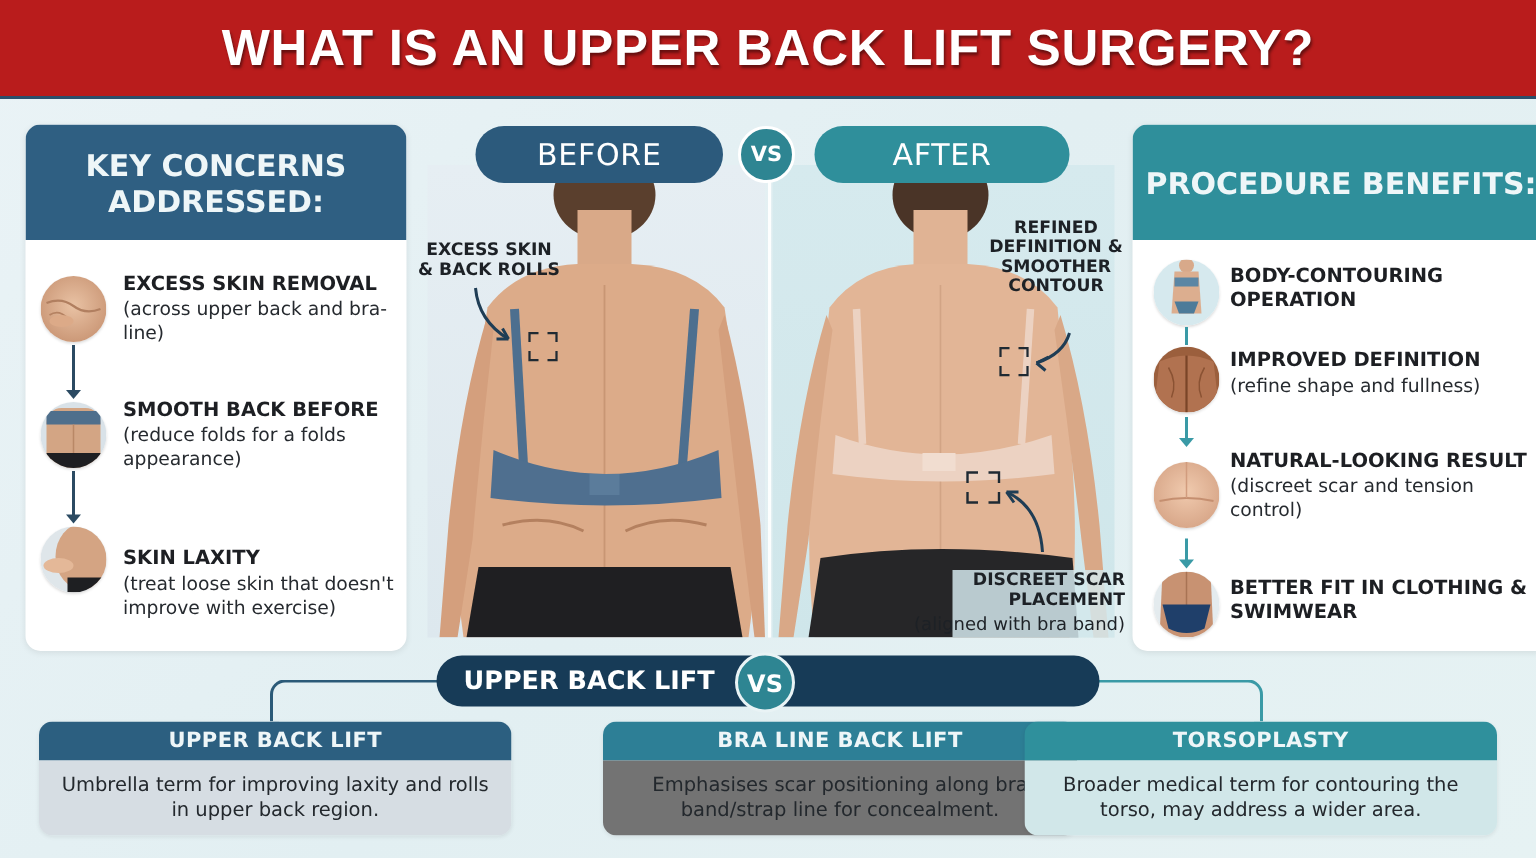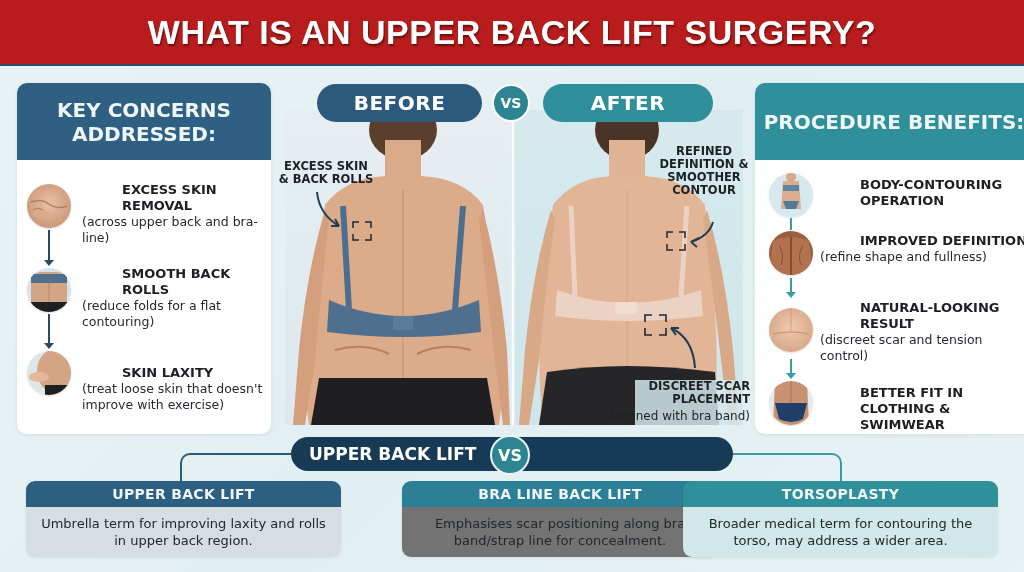--- a/index.html
+++ b/index.html
@@ -36,21 +36,21 @@
   }
   .panel.left .panel-head { background: #2f5f82; }
   .panel.right .panel-head { background: #2f8f9b; }
   .panel-body { position: relative; height: 274px; }
   .item { position: absolute; left: 0; width: 100%; }
   .thumb {
     position: absolute; width: 44px; height: 44px; border-radius: 50%; overflow: hidden;
     box-shadow: 0 1px 2px rgba(0,0,0,0.15);
   }
   .item-text { position: absolute; left: 65px; right: 4px; }
-  .item-title { font-weight: 700; font-size: 13px; line-height: 16px; color: #1d1f23; margin-left: 40px; }
+  .item-title { font-weight: 700; font-size: 13px; line-height: 16px; color: #1d1f23; }
   .item-desc { font-size: 12.5px; line-height: 16px; color: #262a2f; }
   .connector { position: absolute; width: 2px; }
   .connector::after {
     content: ""; position: absolute; left: -4px; bottom: -2px;
     border-left: 5px solid transparent; border-right: 5px solid transparent;
     border-top: 6px solid currentColor;
   }
   .connector.plain::after { display: none; }
 
   
@@ -60,21 +60,21 @@
   .photo {
     position: absolute; top: 0; height: 315px; overflow: hidden;
   }
   .photo.before { left: 0; width: 225px; background: linear-gradient(180deg,#e6eef3,#dde8ee); }
   .photo.after { left: 230px; width: 228px; background: linear-gradient(180deg,#d6eaee,#cfe6ea); }
   .divider { position: absolute; left: 512px; top: 120px; width: 2px; height: 305px; background: #ffffff; opacity: 0.9; }
 
   .pill {
     position: absolute; top: 84px; height: 38px; border-radius: 19px;
     display: flex; align-items: center; justify-content: center;
-    color: #ffffff; font-weight: 700; font-size: 20px; letter-spacing: 0.5px;
+    color: #ffffff; font-weight: 400; font-size: 20px; letter-spacing: 0.5px;
     font-family: "DejaVu Sans", sans-serif;
   }
   .pill.before { left: 317px; width: 165px; background: #2c5a7c; }
   .pill.after { left: 543px; width: 170px; background: #2f8f9b; }
   .vs-circle {
     position: absolute; left: 492px; top: 84px; width: 38px; height: 38px; border-radius: 50%;
     background: #2e8592; border: 2px solid #ffffff; color: #ffffff;
     display: flex; align-items: center; justify-content: center; font-weight: 700; font-size: 14px;
   }
 
@@ -154,22 +154,22 @@
       <div class="thumb" style="left:10px;top:2px;">
         <svg width="44" height="44" viewBox="0 0 44 44">
             <rect width="44" height="44" fill="#d9e2e8"></rect>
             <rect x="4" y="4" width="36" height="40" rx="10" fill="#d3a584"></rect>
             <rect x="4" y="6" width="36" height="9" fill="#4f6f8c"></rect>
             <rect x="4" y="34" width="36" height="10" fill="#1e1f22"></rect>
             <line x1="22" y1="15" x2="22" y2="34" stroke="#b98866" stroke-width="1"></line>
           </svg>
       </div>
       <div class="item-text" style="top:0;">
-        <div class="item-title">SMOOTH BACK ROLLS</div>
-        <div class="item-desc">(reduce folds for a flat contouring)</div>
+        <div class="item-title">SMOOTH BACK BEFORE</div>
+        <div class="item-desc">(reduce folds for a folds appearance)</div>
       </div>
     </div>
     <div class="connector" style="left:31px;top:154px;height:33px;background:#2b4a62;color:#2b4a62;"></div>
 
     <div class="item" style="top:189px;">
       <div class="thumb" style="left:10px;top:2px;">
         <svg width="44" height="44" viewBox="0 0 44 44">
             <rect width="44" height="44" fill="#dfe6ea"></rect>
             <ellipse cx="28" cy="20" rx="18" ry="22" fill="#d4a483"></ellipse>
             <ellipse cx="12" cy="26" rx="10" ry="5" fill="#e4b898"></ellipse>

